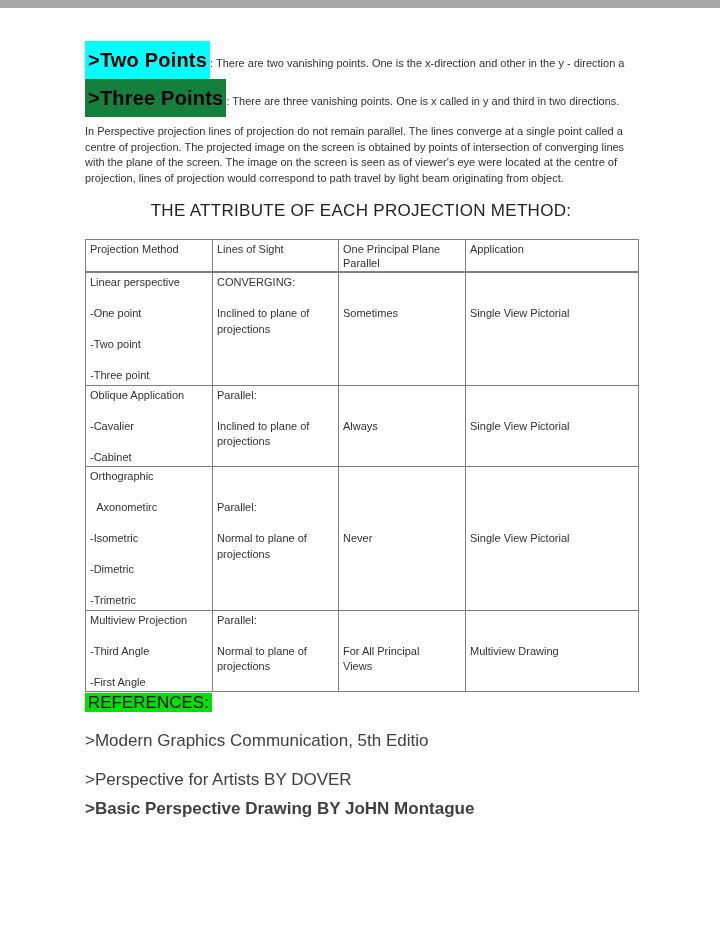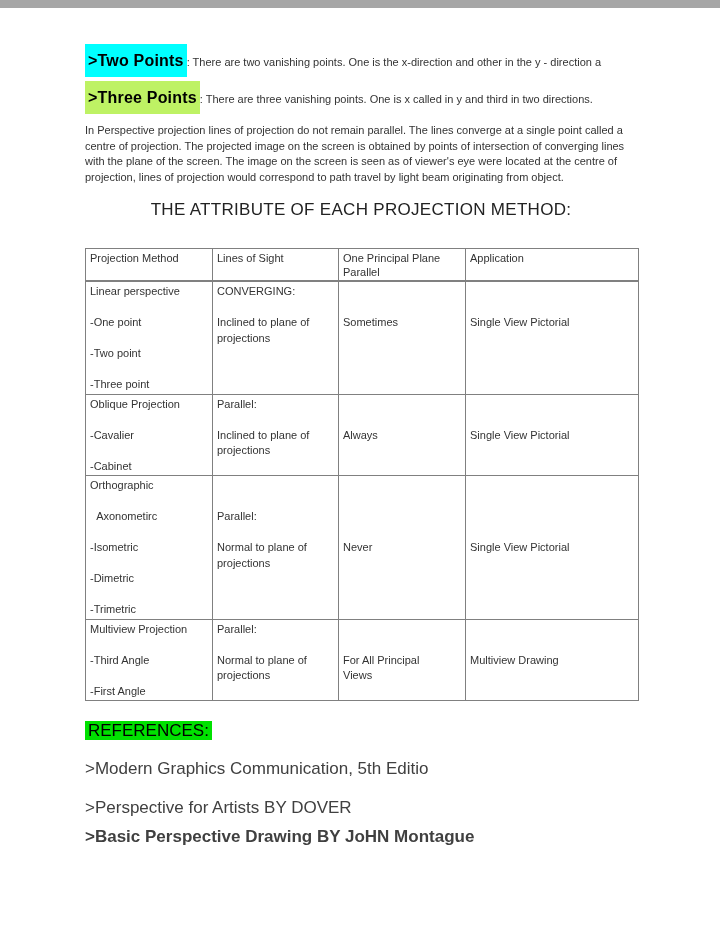--- a/index.html
+++ b/index.html
@@ -11,21 +11,21 @@
     background: #ffffff;
     overflow: hidden;
     font-family: "Liberation Sans", "DejaVu Sans", sans-serif;
   }
   .topbar { width: 100%; height: 8px; background: #a6a6a6; }
   .content { padding: 42px 83px 0 85px; color: #333; }
 
   p { margin: 0; }
   .para { font-size: 11px; line-height: 15.5px; color: #333; }
   .hl-head {
-    font-size: 16px;
+    font-size: 20px;
     line-height: 21px;
     font-weight: bold;
     color: #000;
     padding: 8px 3px;
     letter-spacing: 0.2px;
   }
   .colon { font-size: 11px; color: #333; }
   .p-three { margin-top: 16px; }
   .p-body  { margin-top: 15px; }
 
@@ -33,21 +33,21 @@
     margin: 15px 0 0 0;
     font-size: 17px;
     font-weight: normal;
     line-height: 20px;
     color: #222;
     letter-spacing: 0.3px;
     text-align: center;
   }
 
   .attr-table {
-    margin-top: 28px;
+    margin-top: 18px;
     border-collapse: separate;
     border-spacing: 0;
     table-layout: fixed;
     width: 553px;
     font-size: 11px;
     line-height: 15.5px;
     color: #333;
     border-top: 1px solid #808080;
     border-left: 1px solid #808080;
   }
@@ -58,21 +58,21 @@
     text-align: left;
     font-weight: normal;
     padding: 2px 4px 1px 4px;
     white-space: pre-wrap;
     overflow: hidden;
   }
   .attr-table thead th { line-height: 14px; }
   .attr-table tbody tr:first-child td { border-top: 1px solid #808080; }
   .attr-table .col3 { padding-right: 14px; }
 
-  .ref-head { margin-top: 19px; }
+  .ref-head { margin-top: 0; }
   .hl-green {
     font-size: 17px;
     line-height: 22px;
     font-weight: normal;
     color: #000;
     padding: 0 3px;
   }
   .ref-item { font-size: 17px; line-height: 20px; color: #404040; }
   .ref-1 { margin-top: 17px; }
   .ref-2 { margin-top: 19px; }
@@ -80,21 +80,21 @@
 </style>
 </head>
 <body>
 
 <div class="page">
   <div class="topbar" style="background-color: rgb(166, 166, 166);"></div>
   <div class="content">
 
     <p class="para p-two"><span class="hl-head" style="background-color: rgb(0, 255, 255);">&gt;Two Points</span><span class="colon">:</span><span class="para"> There are two vanishing points. One is the x-direction and other in the y - direction a</span></p>
 
-    <p class="para p-three"><span class="hl-head" style="background-color: #bef264;">&gt;Three Points</span><span class="colon">:</span><span class="para"> There are three vanishing points. One is x called in y and third in two directions.</span></p>
+    <p class="para p-three"><span class="hl-head" style="background-color: #15803d;">&gt;Three Points</span><span class="colon">:</span><span class="para"> There are three vanishing points. One is x called in y and third in two directions.</span></p>
 
     <p class="para p-body">In Perspective projection lines of projection do not remain parallel. The lines converge at a single point called a centre of projection. The projected image on the screen is obtained by points of intersection of converging lines with the plane of the screen. The image on the screen is seen as of viewer's eye were located at the centre of projection, lines of projection would correspond to path travel by light beam originating from object.</p>
 
     <h1 class="heading">THE ATTRIBUTE OF EACH PROJECTION METHOD:</h1>
 
     <table class="attr-table">
       <colgroup>
         <col style="width:127px">
           <col style="width:126px">
           <col style="width:127px">
@@ -121,21 +121,21 @@
 
 Inclined to plane of projections</td>
           <td class="col3">
 
 Sometimes</td>
           <td>
 
 Single View Pictorial</td>
         </tr>
         <tr>
-          <td>Oblique Projection
+          <td>Oblique Application
 
 -Cavalier
 
 -Cabinet</td>
           <td>Parallel:
 
 Inclined to plane of projections</td>
           <td class="col3">
 
 Always</td>

